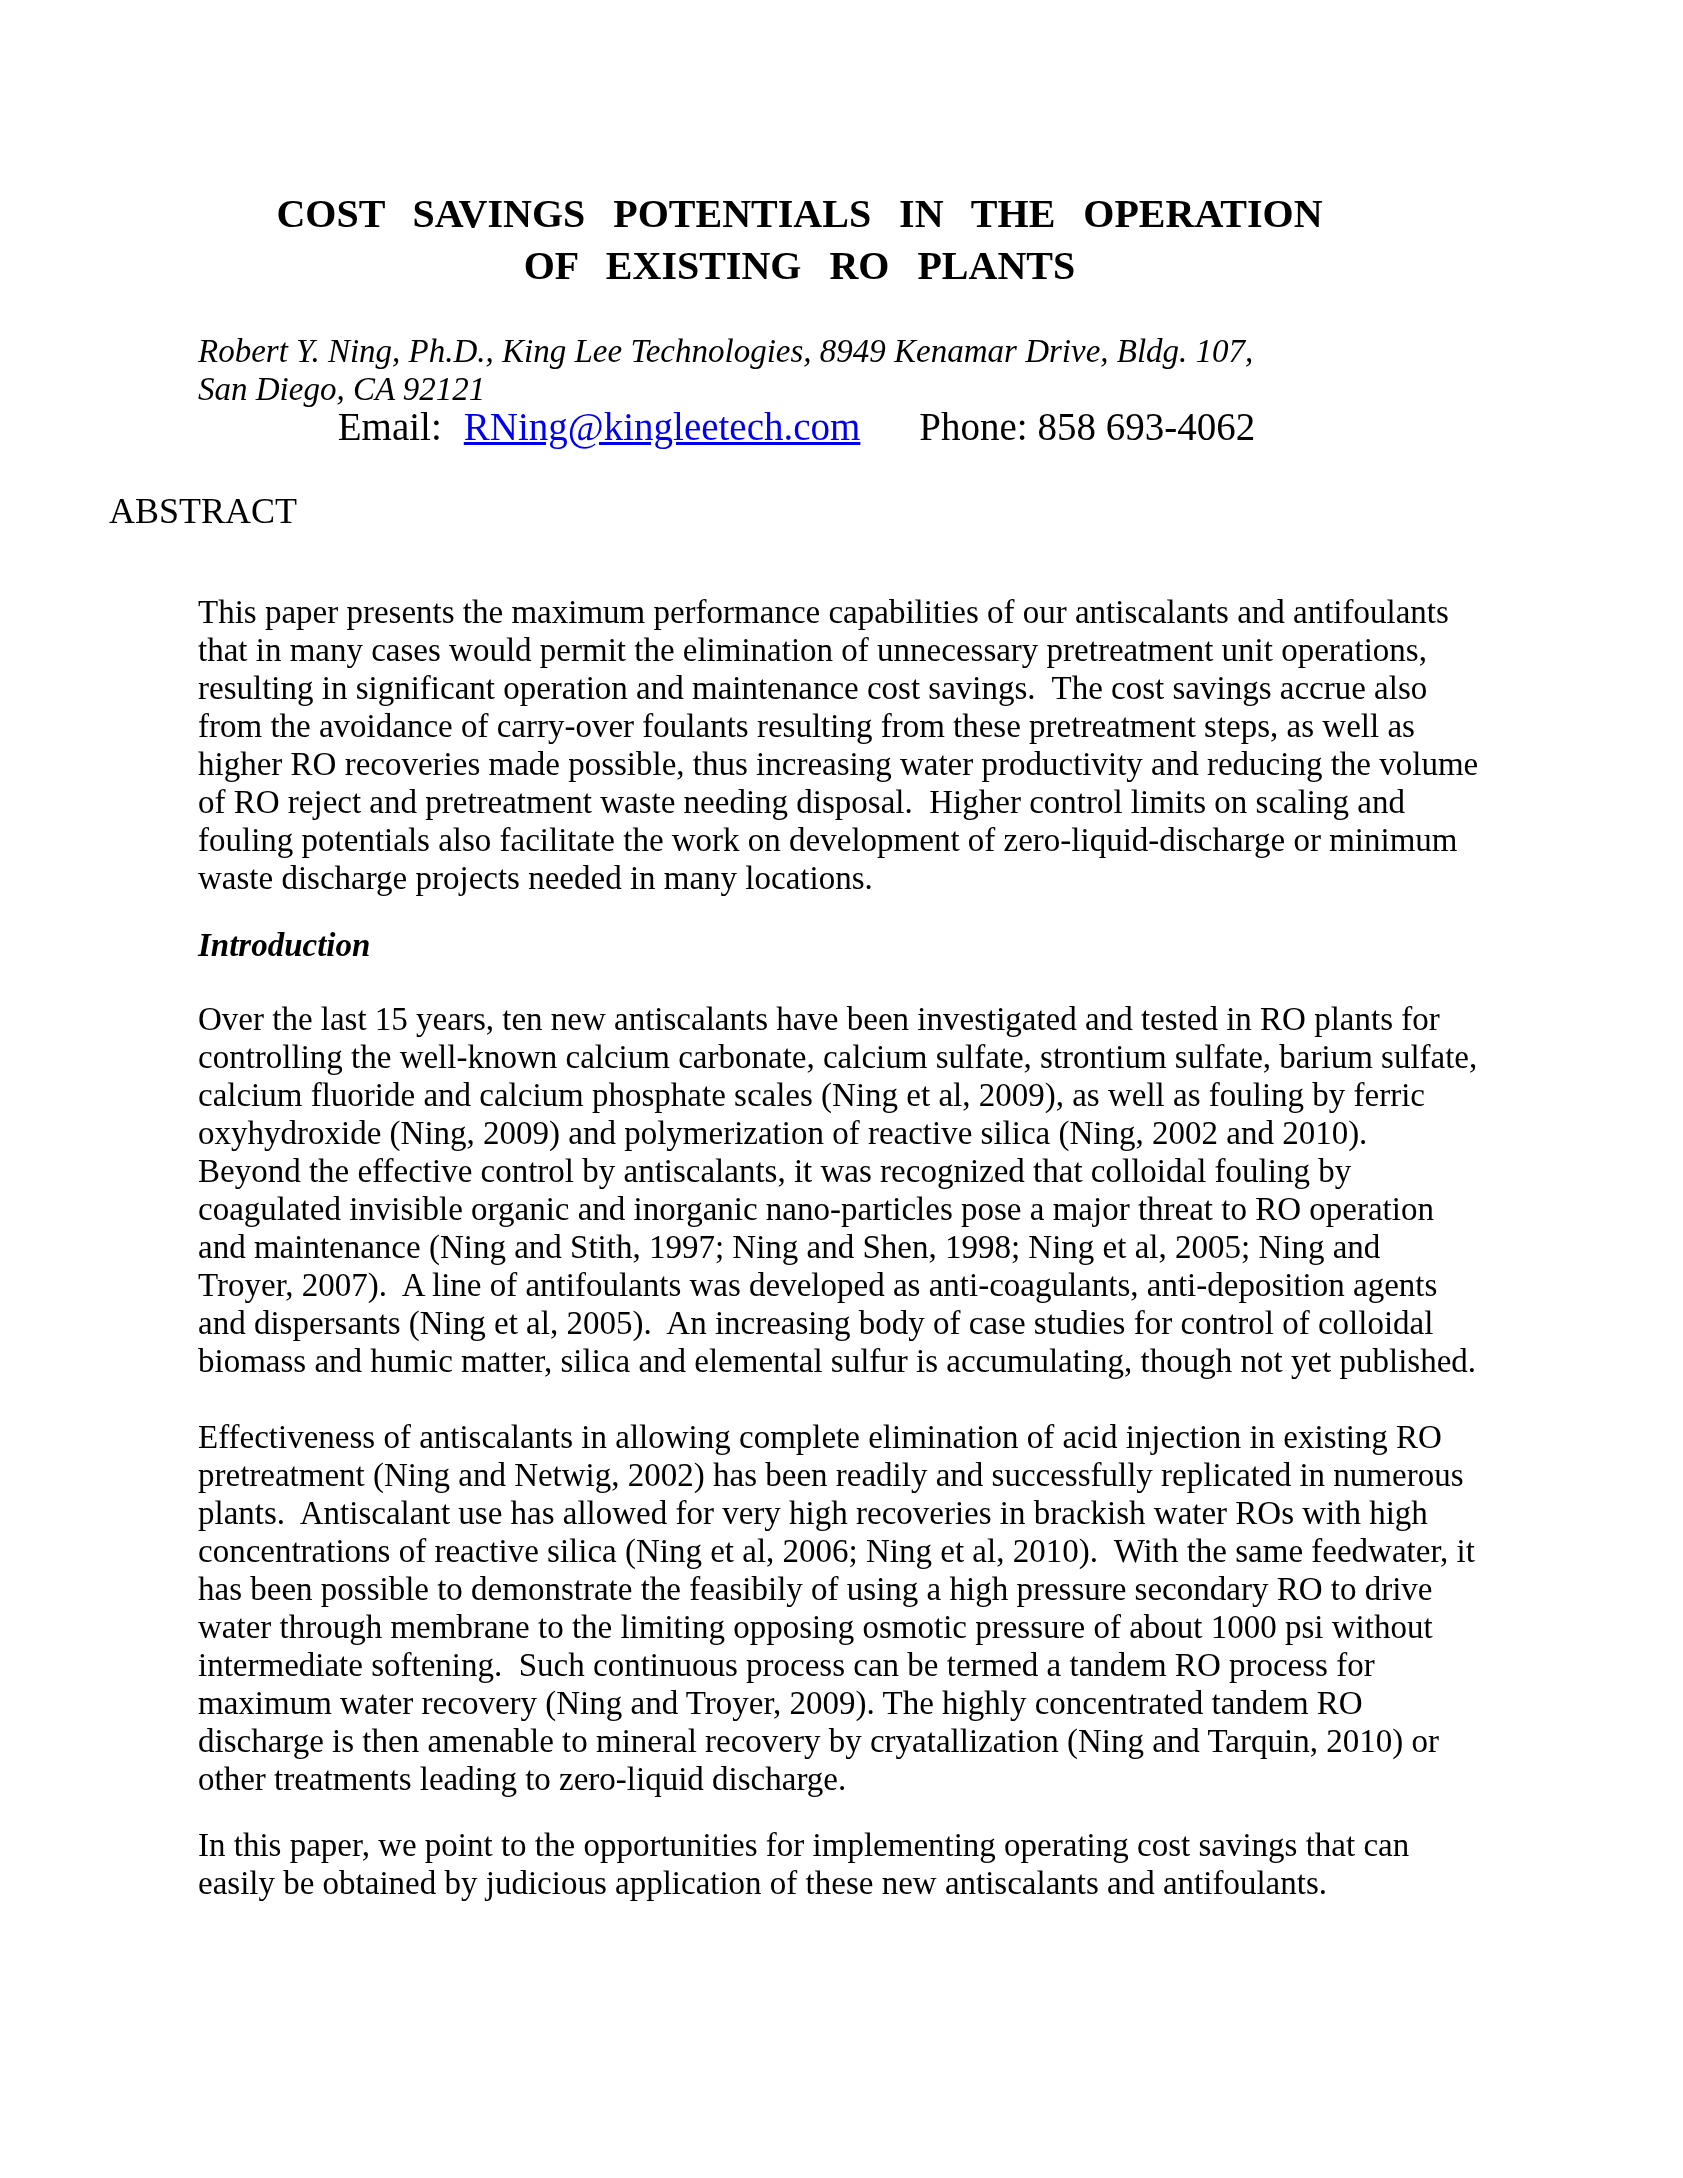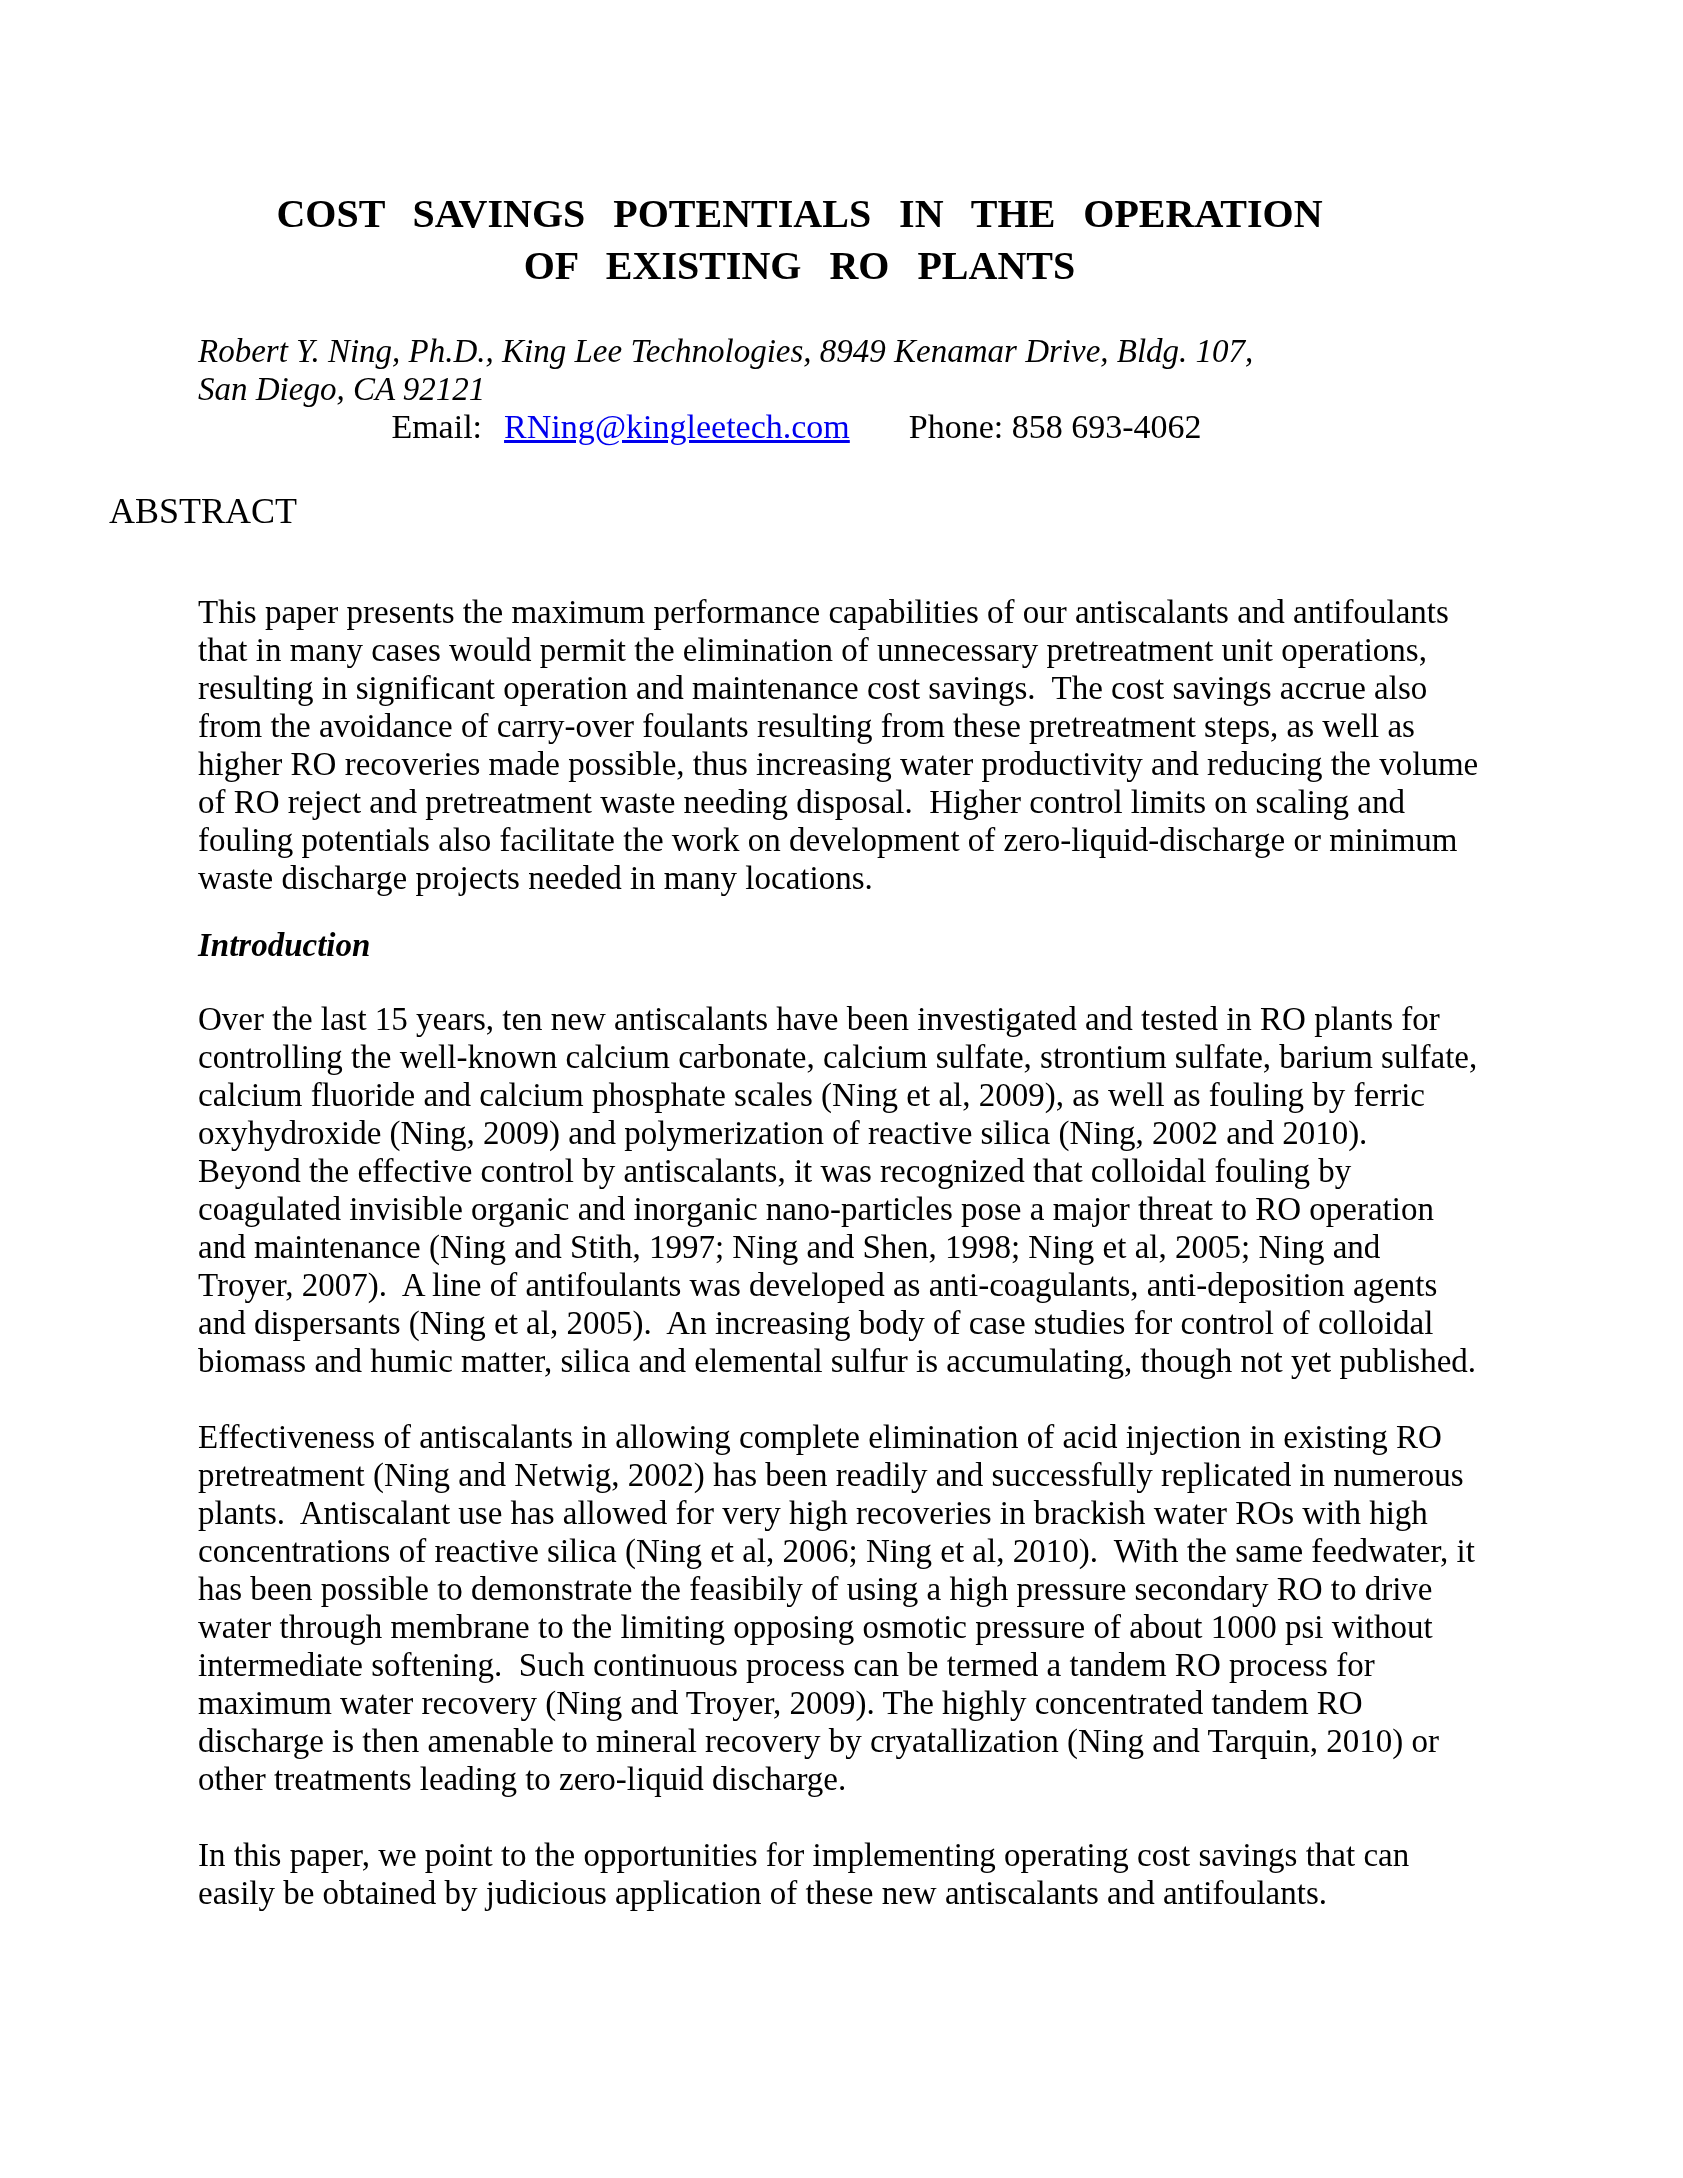--- a/index.html
+++ b/index.html
@@ -28,21 +28,21 @@
     transform: translateX(-42px);
   }
   .authors {
     margin-top: 40px;
     font-style: italic;
     font-size: 33px;
     line-height: 38px;
     white-space: pre;
   }
   .contact {
-    font-size: 34px;
+    font-size: 39px;
     line-height: 38px;
     text-align: center;
     transform: translateX(-45px);
   }
   .contact .email-label {
     margin-right: 22px;
   }
   .contact a.email-link {
     color: #0000EE;
     text-decoration: underline;
@@ -76,21 +76,21 @@
   .intro-heading {
     margin-top: 29px;
   }
   .para-1 {
     margin-top: 36px;
   }
   .para-2 {
     margin-top: 38px;
   }
   .para-3 {
-    margin-top: 38px;
+    margin-top: 28px;
   }
   .overview-heading {
     margin-top: 38px;
   }
 </style>
 </head>
 <body>
 
 <div class="page">
 

